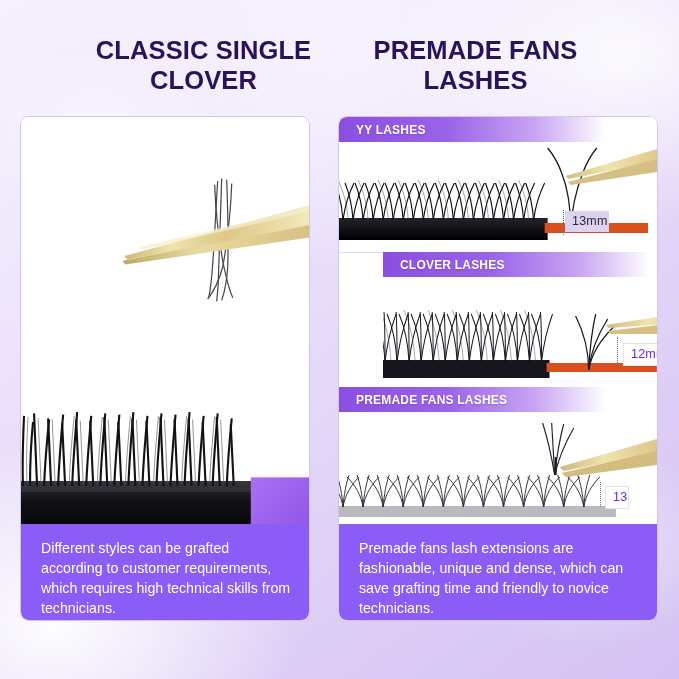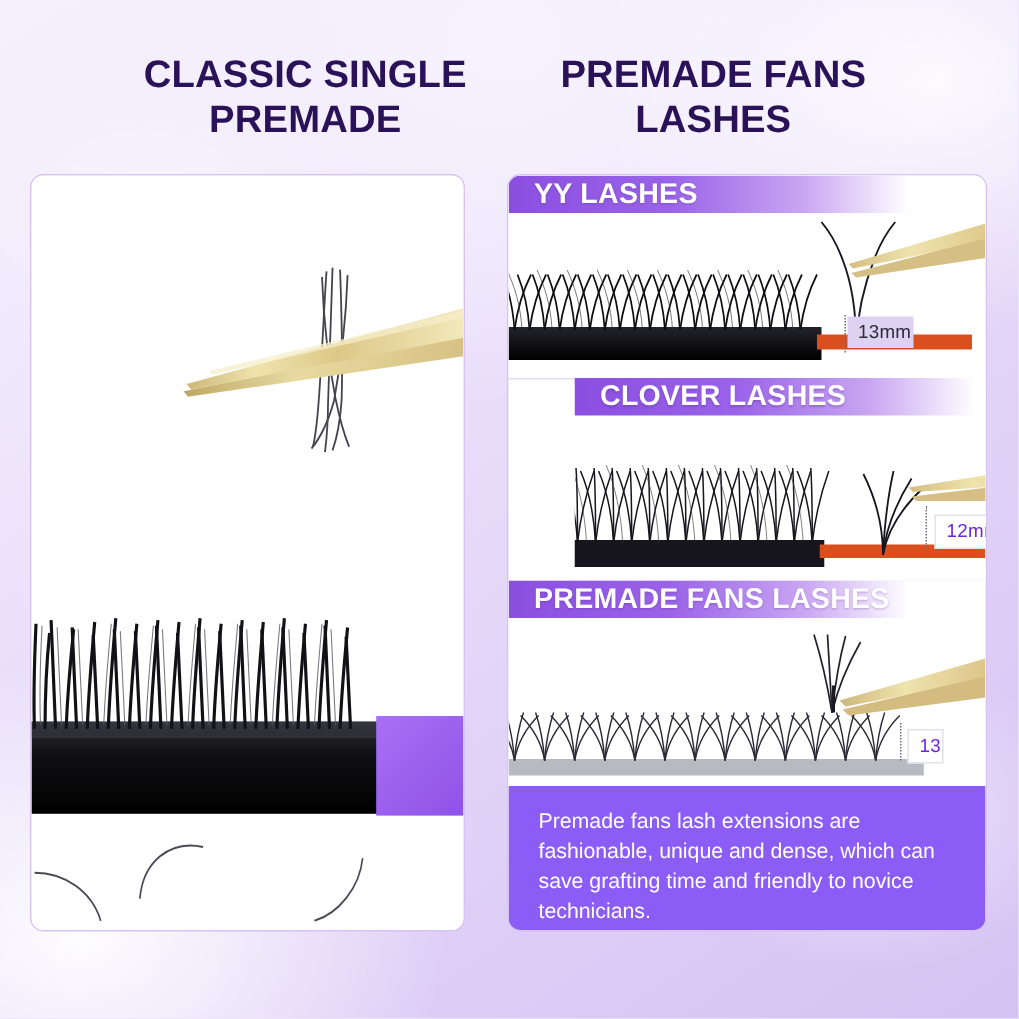--- a/index.html
+++ b/index.html
@@ -117,21 +117,21 @@
     position: absolute;
     left: 0;
     width: 100%;
     height: 25px;
     background: linear-gradient(90deg, #8b4fe0 0%, #9a63e8 34%, #c9a6f2 62%, rgba(255,255,255,0) 84%);
     display: flex;
     align-items: center;
   }
   .sec-bar span {
     color: #ffffff;
-    font-size: 19px;
+    font-size: 12px;
     font-weight: bold;
     padding-left: 17px;
     letter-spacing: 0.2px;
     text-shadow: 0 1px 1.5px rgba(80,40,140,0.3);
   }
 
   .sec {
     position: absolute;
     left: 0; width: 100%;
     background: #fff;
@@ -175,21 +175,21 @@
   .svg-fill { position: absolute; inset: 0; width: 100%; height: 100%; display: block; }
 </style>
 </head>
 <body>
 
 <div id="bg"></div>
 
 <div id="root">
 
   <div class="header">
-    <div class="htitle left">CLASSIC SINGLE PREMADE</div>
+    <div class="htitle left">CLASSIC SINGLE CLOVER</div>
 
 
     <div class="htitle right">PREMADE FANS LASHES</div>
   </div>
 
   <div class="panel panel-left">
     <div class="panel-body">
 
       <svg class="svg-fill" viewBox="0 0 287 409" preserveAspectRatio="none">
         <defs>
@@ -286,20 +286,21 @@
 
         <g stroke="#4a4a55" stroke-width="1.1" fill="none">
           <path d="M2 378 C22 378, 40 388, 46 404"></path>
           <path d="M72 392 C74 372, 92 360, 114 364"></path>
           <path d="M106 412 C110 430, 132 440, 152 432"></path>
           <path d="M188 404 C204 400, 218 386, 220 370"></path>
           <path d="M206 432 C216 418, 238 414, 254 424"></path>
         </g>
       </svg>
 
+      <div class="caption">Different styles can be grafted according to customer requirements, which requires high technical skills from technicians.</div>
     </div>
   </div>
 
   <div class="panel panel-right">
     <div class="panel-body">
 
       <div class="sec sec1">
         <div class="sec-img">
           <svg class="svg-fill" viewBox="0 0 317 135" preserveAspectRatio="none">
             <defs>

